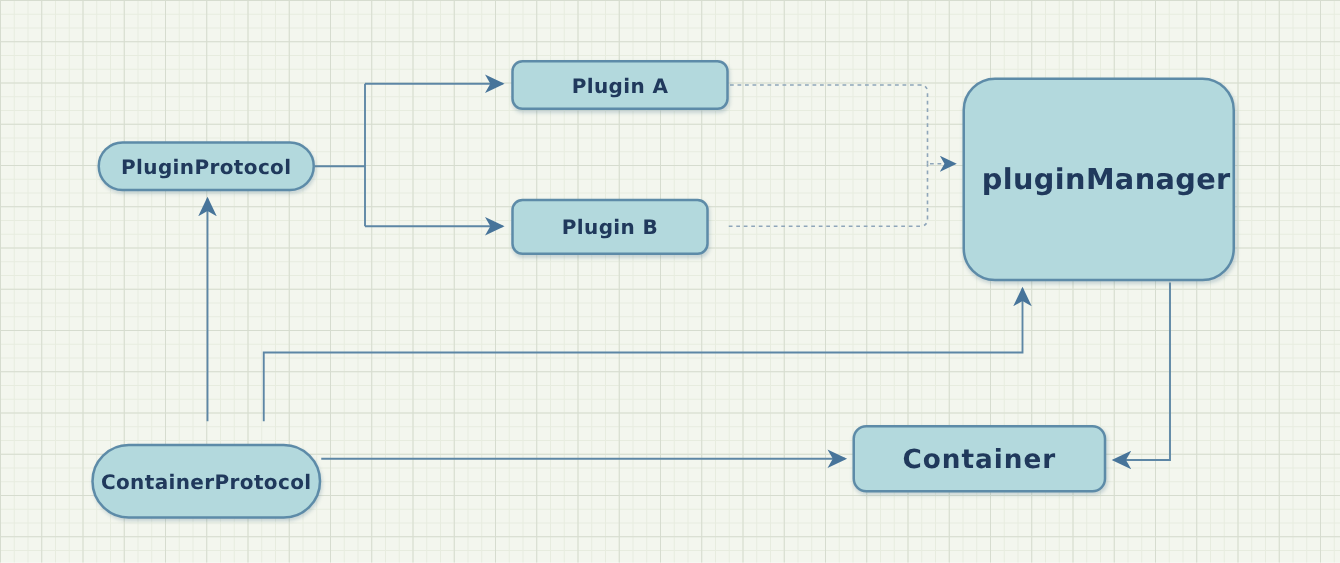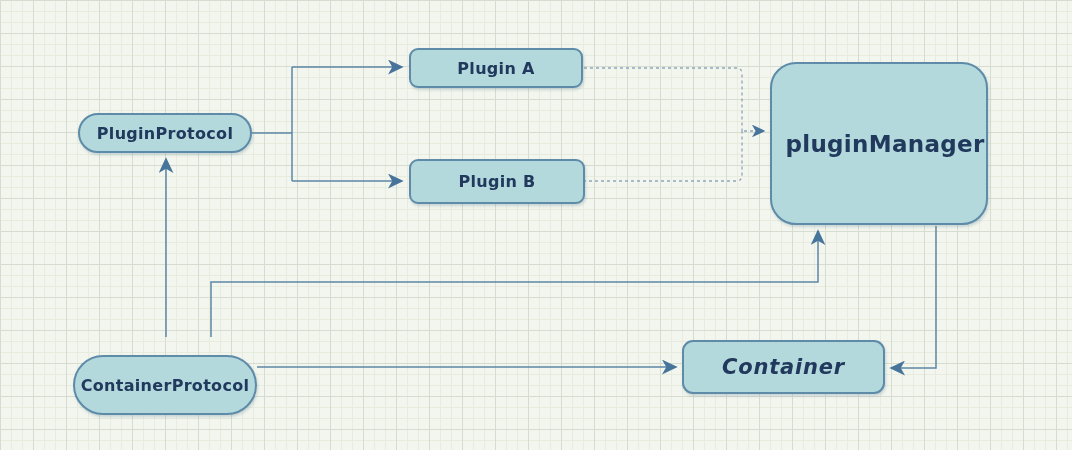--- a/index.html
+++ b/index.html
@@ -21,21 +21,21 @@
     position:absolute;
     box-sizing:border-box;
     background:#b3d9dd;
     border:2px solid #5d8ba8;
     display:flex;align-items:center;justify-content:center;
     box-shadow:1px 2px 3px rgba(100,135,155,0.30);
     cursor:default;
   }
   .pill{border-radius:999px;}
   .rect-sm{border-radius:9px;}
-  .rect-md{border-radius:11px;font-style:italic;}
+  .rect-md{border-radius:11px;}
   .rect-lg{border-radius:26px;}
   .node-label{
     color:#20395c;
     font-weight:bold;
     white-space:nowrap;
     letter-spacing:0.3px;
     user-select:none;
   }
   .fs-16{font-size:16px;}
   .fs-21{font-size:21px;letter-spacing:0.8px;}
@@ -78,21 +78,21 @@
   </svg>
 
   <div class="node pill" style="left:78px;top:113px;width:174px;height:40px;">
     <span class="node-label fs-16">PluginProtocol</span>
   </div>
 
   <div class="node rect-sm" style="left:409px;top:48px;width:174px;height:40px;">
     <span class="node-label fs-16">Plugin A</span>
   </div>
 
-  <div class="node rect-sm" style="left:409px;top:159px;width:176px;height:45px;text-align:center;">
+  <div class="node rect-sm" style="left:409px;top:159px;width:158px;height:45px;text-align:center;">
     <span class="node-label fs-16">Plugin B</span>
   </div>
 
   <div class="node rect-lg" style="left:770px;top:62px;width:218px;height:163px;padding-left:12px;">
     <span class="node-label fs-23">pluginManager</span>
   </div>
 
   <div class="node pill" style="left:73px;top:337px;width:184px;height:60px;margin-top:18px;">
     <span class="node-label fs-16">ContainerProtocol</span>
   </div>

